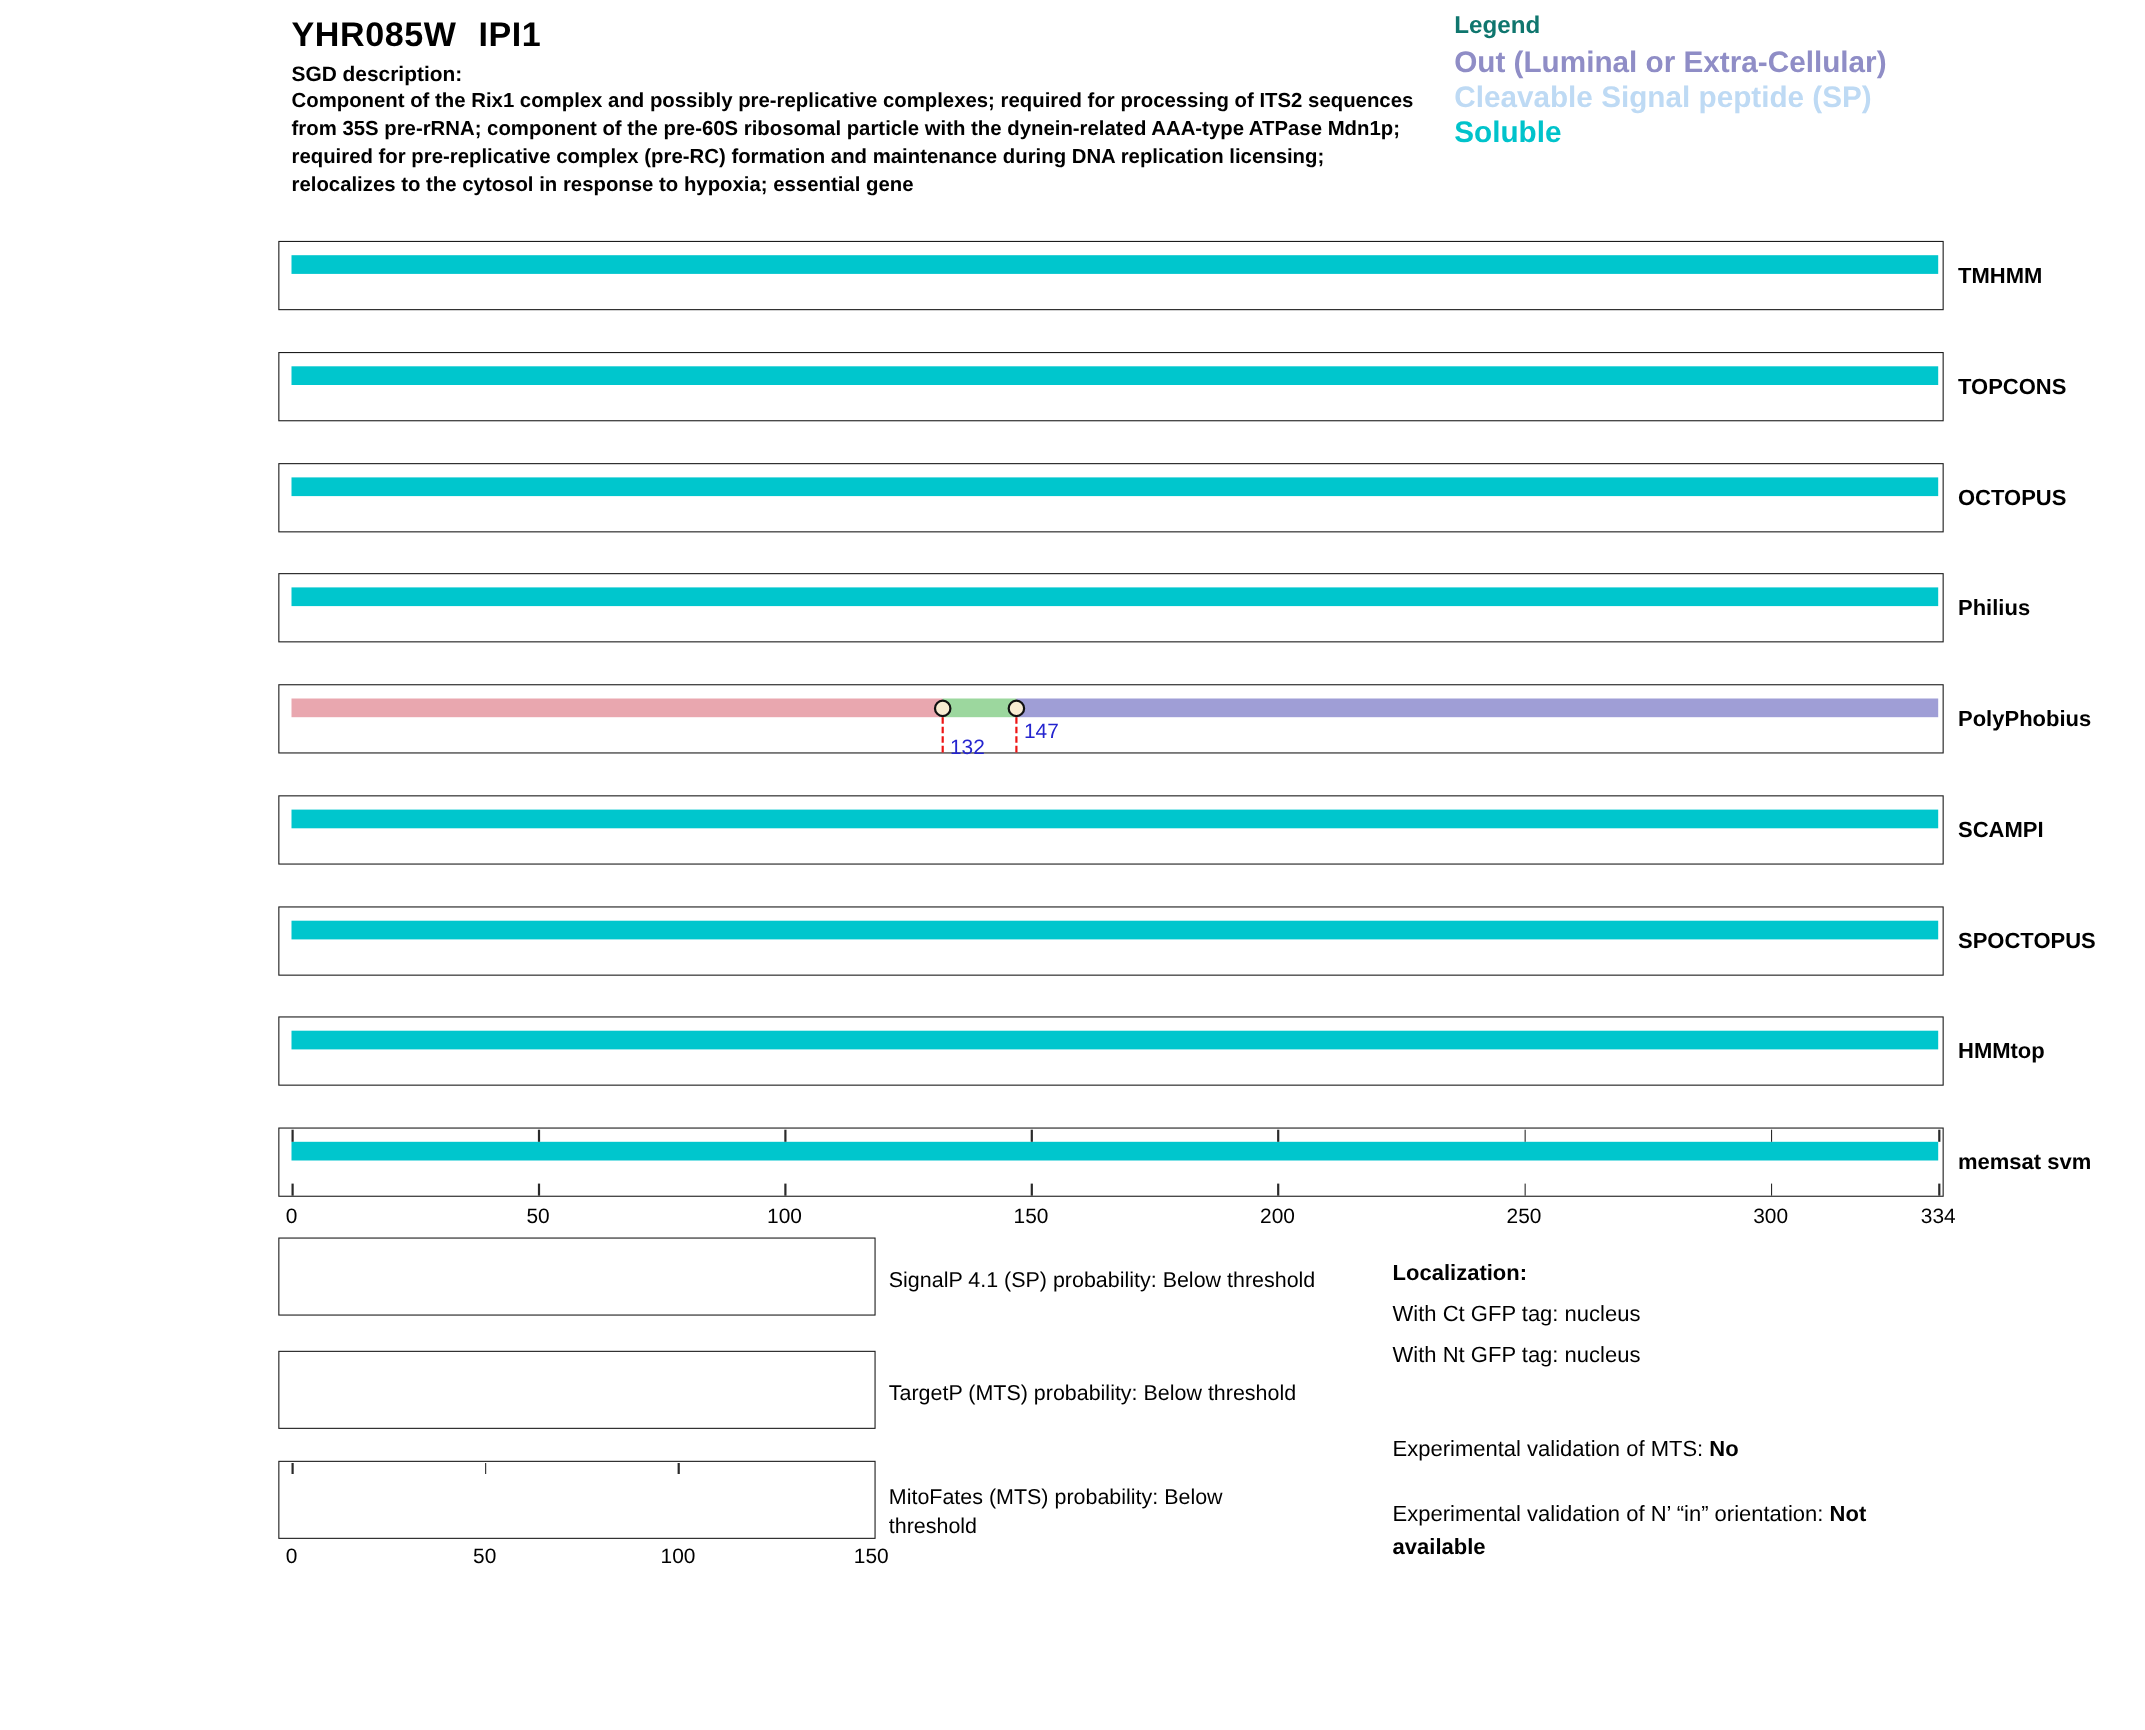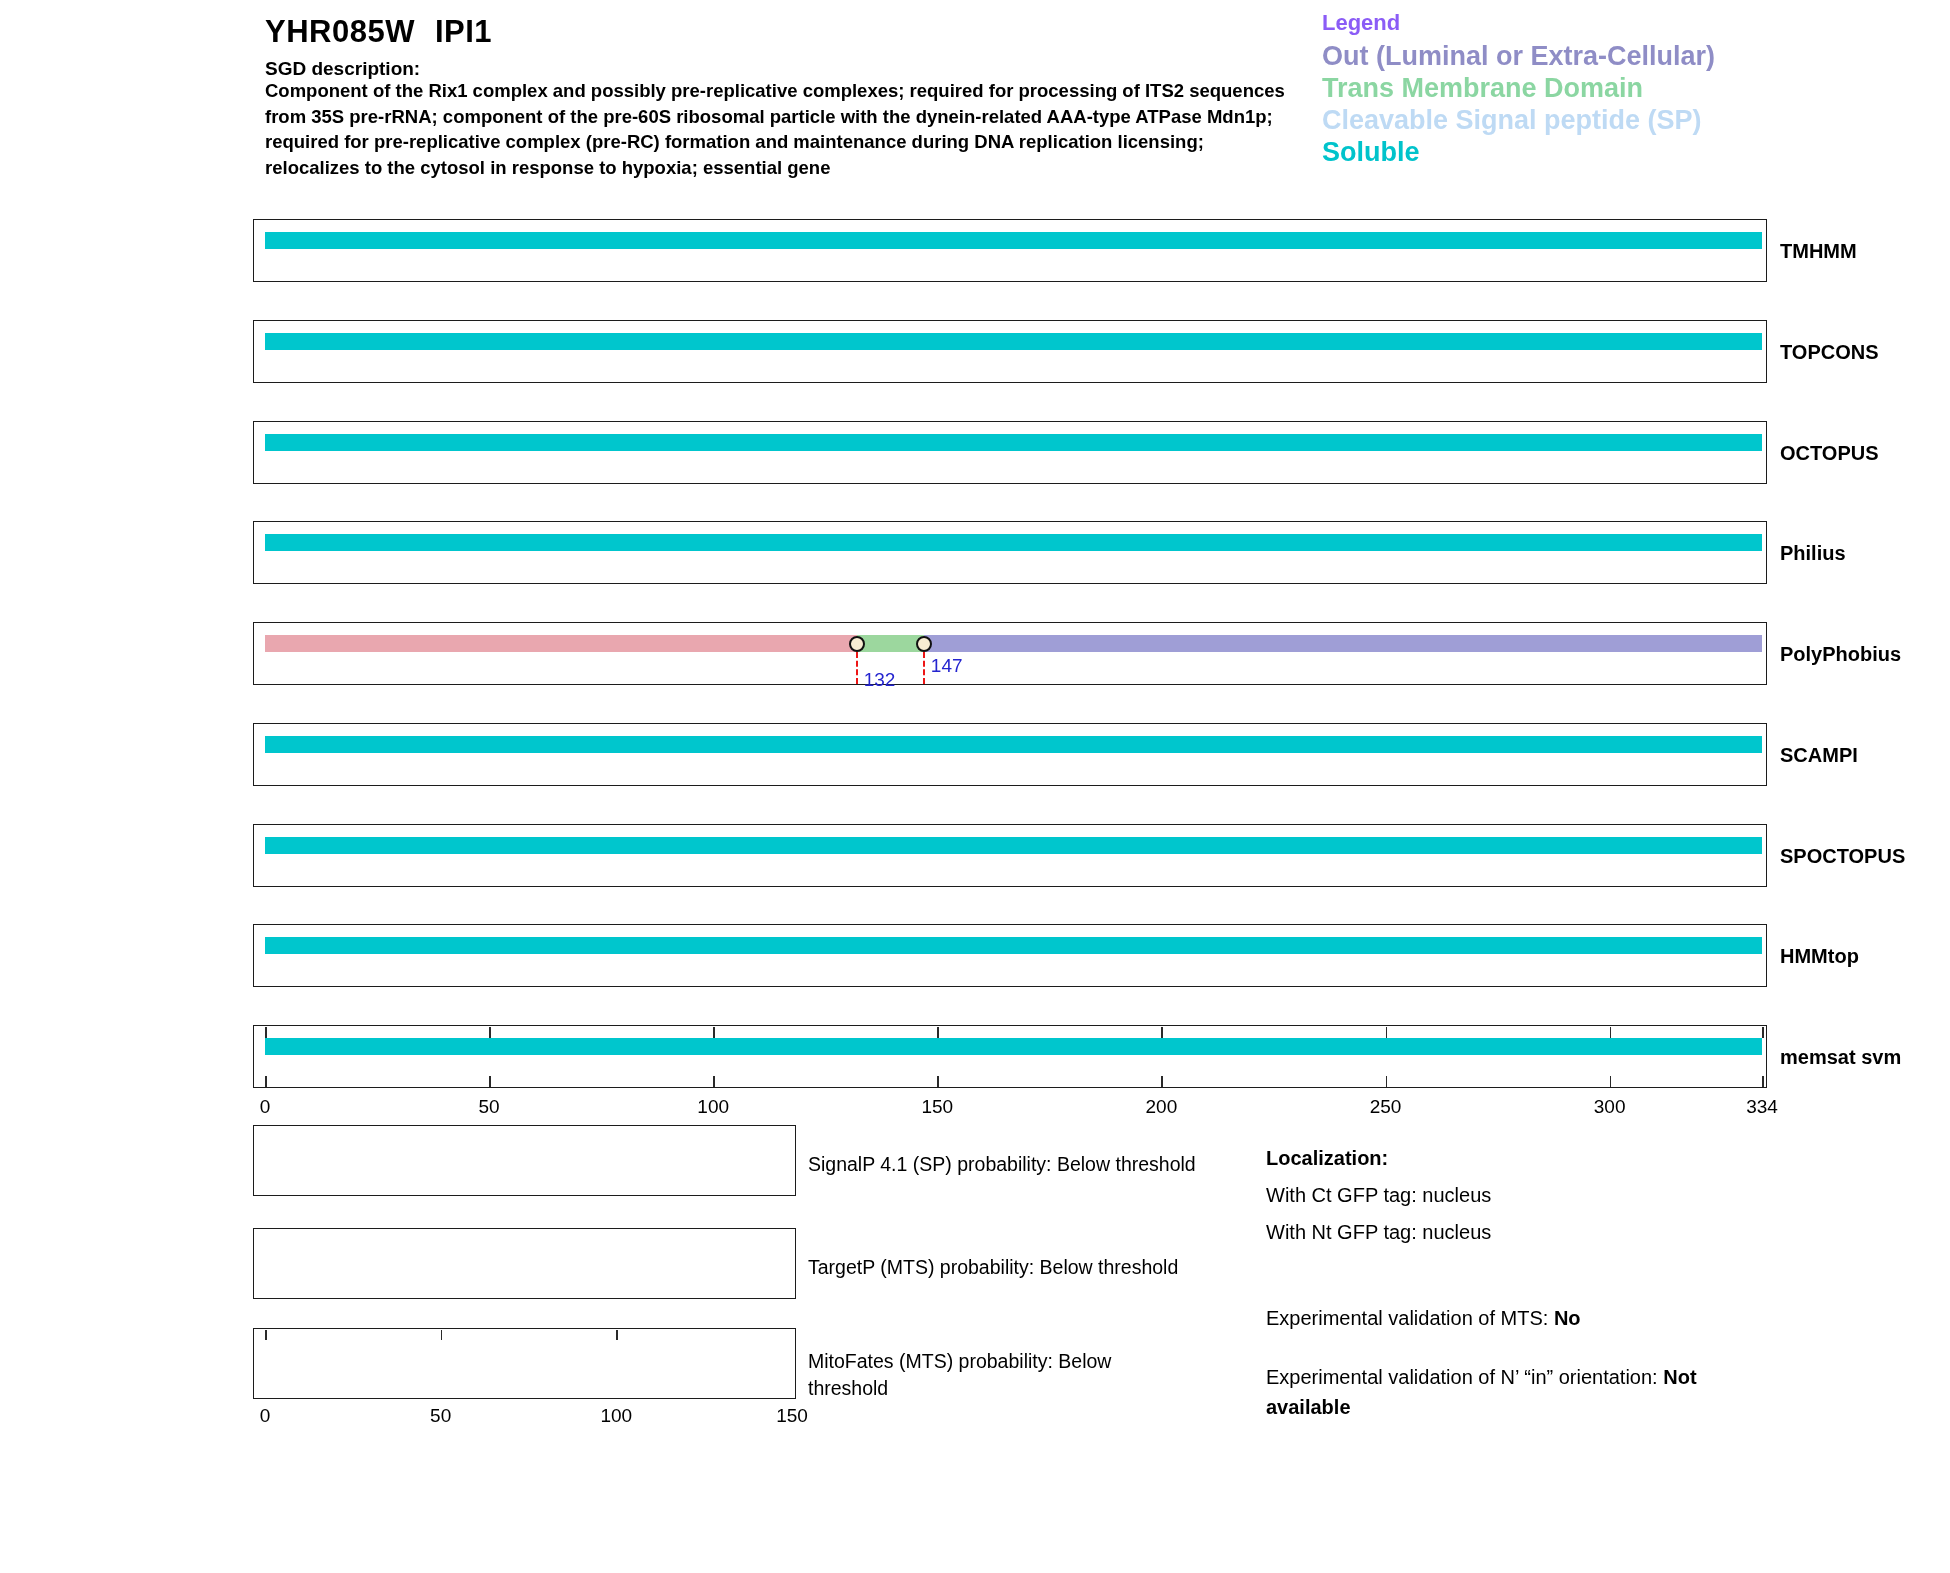--- a/index.html
+++ b/index.html
@@ -4,21 +4,21 @@
 <style>
   html,body{margin:0;padding:0;background:#fff;}
   body{font-family:"Liberation Sans","DejaVu Sans",sans-serif;color:#000;}
   #canvas{position:relative;width:1950px;height:1573px;background:#ffffff;overflow:hidden;}
   .abs{position:absolute;font-weight:bold;}
   .title{font-size:31px;font-weight:bold;letter-spacing:0.5px;}
   .title .protein{margin-left:20px;}
   .sgd-label{font-size:19px;font-weight:bold;}
   .description{font-size:18.5px;line-height:25.5px;width:1030px;}
   .legend{font-weight:bold;}
-  .legend-title{font-size:22px;line-height:34px;color:#8b5cf6;}
+  .legend-title{font-size:22px;line-height:34px;color:#0f766e;}
   .legend-item{font-size:27px;line-height:32px;white-space:nowrap;}
   .track-box{position:absolute;border:1.5px solid #1c1c1c;background:#fff;box-sizing:border-box;}
   .track-bar-seg{position:absolute;height:17px;}
   .track-label{position:absolute;font-size:20px;font-weight:bold;white-space:nowrap;}
   .ruler-tick{position:absolute;width:1.5px;background:#2a2a2a;}
   .axis-label{position:absolute;font-size:19px;transform:translateX(-50%);white-space:nowrap;}
   .boundary-circle{position:absolute;width:16px;height:16px;border:2.5px solid #111;border-radius:50%;box-sizing:border-box;}
   .boundary-line{position:absolute;width:0;border-left:2px dashed #ed1515;}
   .boundary-label{position:absolute;font-size:19px;white-space:nowrap;}
   .plot-box{position:absolute;border:1.5px solid #1c1c1c;background:#fff;box-sizing:border-box;}
@@ -34,21 +34,20 @@
   <div class="abs title" style="left:265px;top:14px;">
     <span>YHR085W</span><span class="protein">IPI1</span>
   </div>
   <div class="abs sgd-label" style="left:265px;top:58px;">SGD description:</div>
   <div class="abs description" style="left:265px;top:78px;">Component of the Rix1 complex and possibly pre-replicative complexes; required for processing of ITS2 sequences from 35S pre-rRNA; component of the pre-60S ribosomal particle with the dynein-related AAA-type ATPase Mdn1p; required for pre-replicative complex (pre-RC) formation and maintenance during DNA replication licensing; relocalizes to the cytosol in response to hypoxia; essential gene</div>
 
   <div class="abs legend" style="left:1322px;top:6px;">
     <div class="legend-title">Legend</div>
     <div id="legend-items">
         <div class="legend-item" style="color: rgb(143, 141, 198);">Out (Luminal or Extra-Cellular)</div>
-        <div class="legend-item" style="color: rgb(139, 214, 162);">Trans Membrane Domain</div>
         <div class="legend-item" style="color: rgb(190, 218, 244);">Cleavable Signal peptide (SP)</div>
         <div class="legend-item" style="color: rgb(0, 195, 203);">Soluble</div>
       </div>
   </div>
 
   <div id="tracks-layer">
       <div class="track-box" style="left: 253px; top: 219px; width: 1514px; height: 63px;"></div>
       <div class="track-bar-seg" style="left: 265px; top: 232px; width: 1497px; height: 17px; background: rgb(0, 198, 205);"></div>
       <div class="track-label" style="left: 1780px; top: 240px;">TMHMM</div>
       <div class="track-box" style="left: 253px; top: 320px; width: 1514px; height: 63px;"></div>

